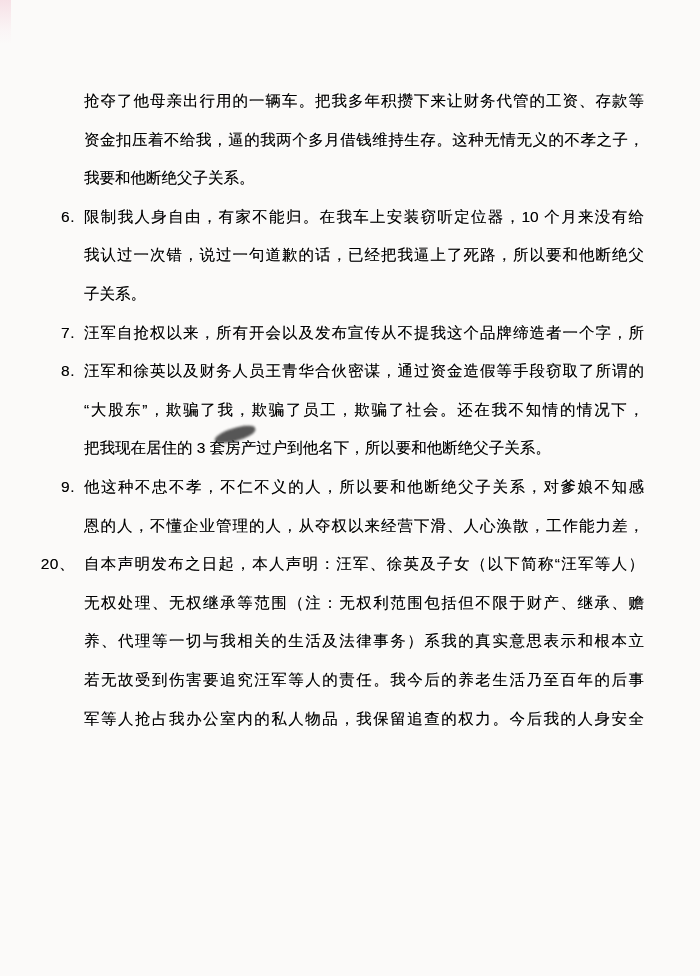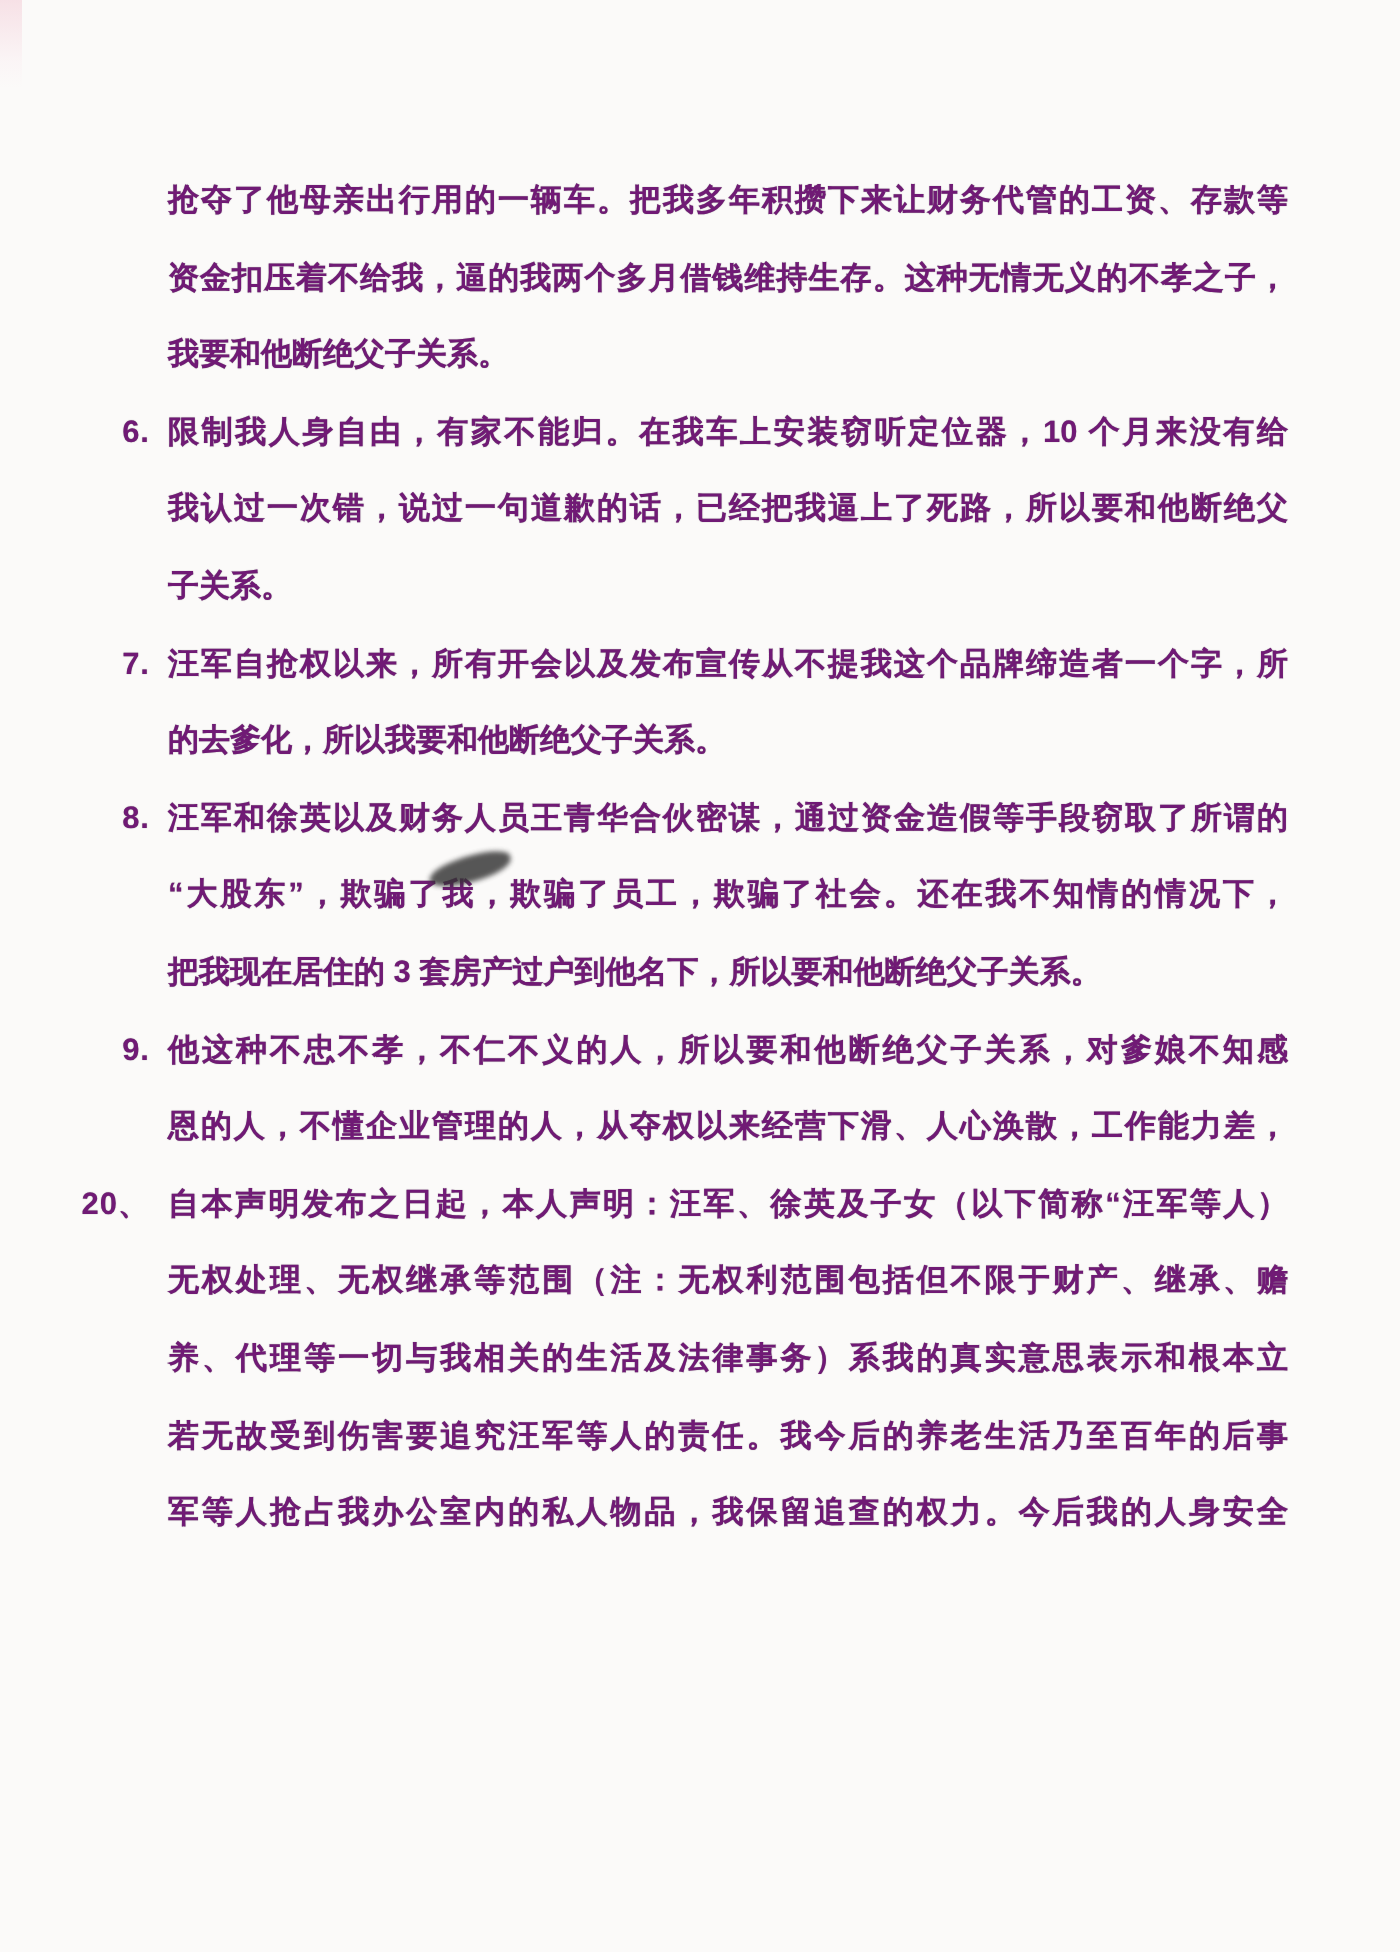--- a/index.html
+++ b/index.html
@@ -13,23 +13,23 @@
     height: 976px;
     background: #fbfaf9;
     overflow: hidden;
     font-family: "Liberation Sans", sans-serif;
   }
   .content {
     position: absolute;
     left: 84px;
     top: 82px;
     width: 560px;
-    color: #701a75;
+    color: #000000;
     font-size: 15.5px;
-    font-weight: 700;
+    font-weight: 400;
     line-height: 38.6px;
     text-shadow: 0 0 0.5px rgba(45,45,45,0.55);
   }
   .item {
     position: relative;
   }
   .item-number {
     position: absolute;
     top: 0;
     right: calc(100% + 9px);
@@ -82,21 +82,20 @@
       </div>
       <div class="item">
         <span class="item-number">6.</span>
         <div class="text-line">限制我人身自由，有家不能归。在我车上安装窃听定位器，10 个月来没有给</div>
         <div class="text-line">我认过一次错，说过一句道歉的话，已经把我逼上了死路，所以要和他断绝父</div>
         <div class="text-line no-stretch">子关系。</div>
       </div>
       <div class="item">
         <span class="item-number">7.</span>
         <div class="text-line">汪军自抢权以来，所有开会以及发布宣传从不提我这个品牌缔造者一个字，所</div>
-        <div class="text-line no-stretch">的去爹化，所以我要和他断绝父子关系。</div>
       </div>
       <div class="item">
         <span class="item-number">8.</span>
         <div class="text-line">汪军和徐英以及财务人员王青华合伙密谋，通过资金造假等手段窃取了所谓的</div>
         <div class="text-line">“大股东”，欺骗了我，欺骗了员工，欺骗了社会。还在我不知情的情况下，</div>
         <div class="text-line no-stretch">把我现在居住的 3 套房产过户到他名下，所以要和他断绝父子关系。</div>
       </div>
       <div class="item">
         <span class="item-number">9.</span>
         <div class="text-line">他这种不忠不孝，不仁不义的人，所以要和他断绝父子关系，对爹娘不知感</div>

